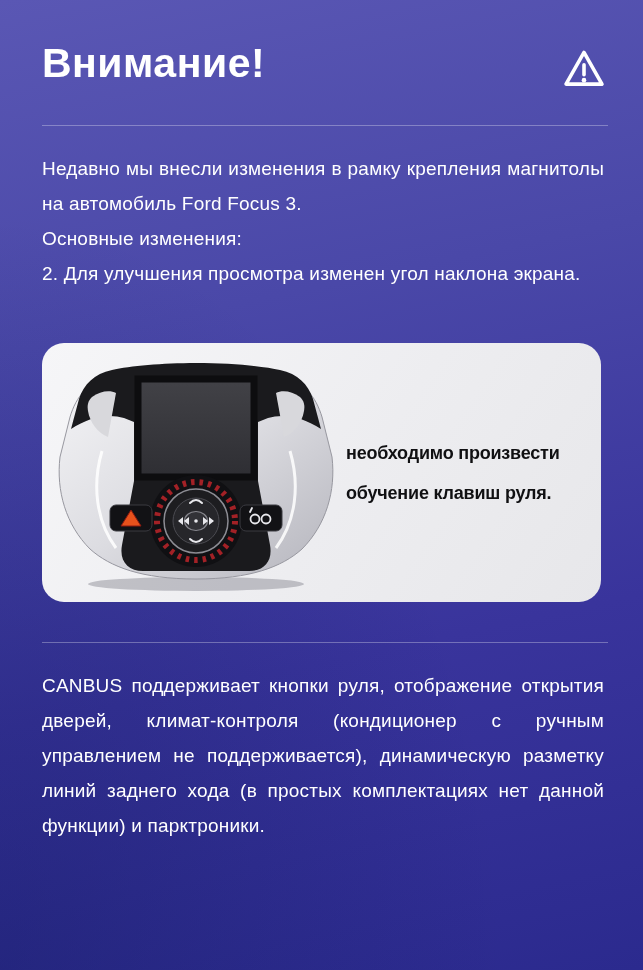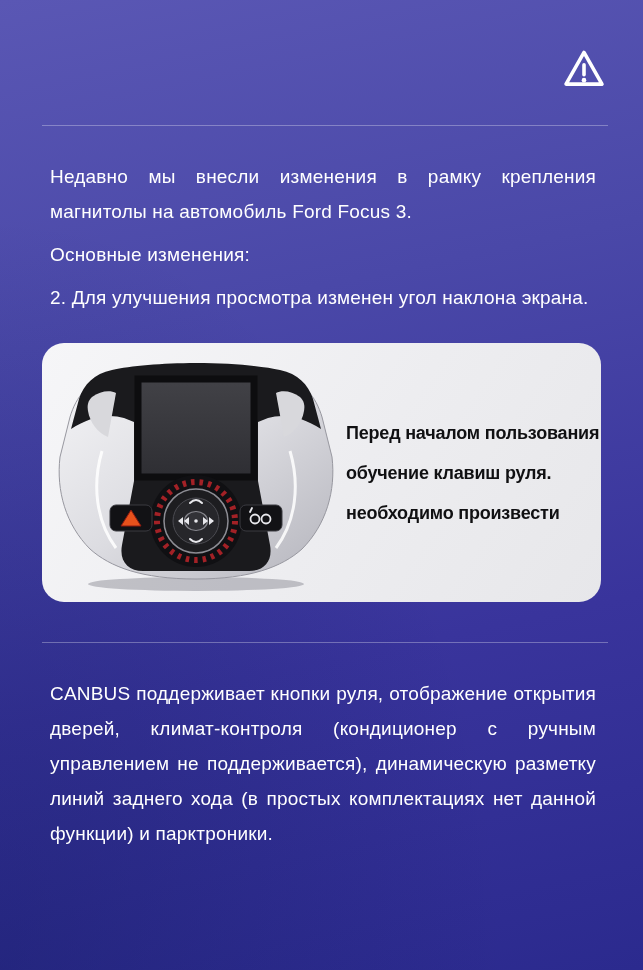--- a/index.html
+++ b/index.html
@@ -50,21 +50,21 @@
     position: absolute;
     left: 42px;
     width: 562px;
     font-size: 19px;
     line-height: 35px;
     letter-spacing: 0.2px;
     color: #ffffff;
   }
   .intro-block { top: 151px; }
   .canbus-block { top: 668px; }
-  .text-block p { margin: 8px; }
+  .text-block p { margin: 0; }
   .text-block p.justify { text-align: justify; }
 
   .info-card {
     position: absolute;
     left: 42px;
     top: 343px;
     width: 559px;
     height: 259px;
     border-radius: 22px;
     background: linear-gradient(125deg, #f6f6f8 0%, #ededf0 55%, #e7e7ea 100%);
@@ -84,20 +84,21 @@
     letter-spacing: -0.2px;
     color: #101012;
     white-space: nowrap;
   }
 </style>
 </head>
 <body>
 
 <div class="page">
 
+  <h1 class="page-title">Внимание!</h1>
 
   <svg class="warning-icon" viewBox="0 0 64 64" aria-hidden="true">
     <path d="M32 9 L57 53 H7 Z" fill="none" stroke="#ffffff" stroke-width="5" stroke-linejoin="round"></path>
     <line x1="32" y1="26" x2="32" y2="40" stroke="#ffffff" stroke-width="5" stroke-linecap="round"></line>
     <circle cx="32" cy="47.5" r="3.2" fill="#ffffff"></circle>
   </svg>
 
   <div class="divider divider-top"></div>
 
   <div class="text-block intro-block">
@@ -155,23 +156,22 @@
 
       <g>
         <rect x="194" y="152" width="42" height="26" rx="6" fill="#121215" stroke="#3a3a40"></rect>
         <circle cx="209" cy="166" r="4.5" stroke="#e8e8ec" fill="none" stroke-width="1.8"></circle>
         <circle cx="220" cy="166" r="4.5" stroke="#e8e8ec" fill="none" stroke-width="1.8"></circle>
         <path d="M204 159 l2 -4" stroke="#e8e8ec" stroke-width="1.8" stroke-linecap="round"></path>
       </g>
     </svg>
 
     <div class="card-text">
-      <div>Перед началом пользования</div>
+      <div>необходимо произвести</div>
       <div>обучение клавиш руля.</div>
-      <div>необходимо произвести</div>
     </div>
   </div>
 
   <div class="divider divider-bottom"></div>
 
   <div class="text-block canbus-block">
     <p class="justify">CANBUS поддерживает кнопки руля, отображение открытия дверей, климат-контроля (кондиционер с ручным управлением не поддерживается), динамическую разметку линий заднего хода (в простых комплектациях нет данной функции) и парктроники.</p>
   </div>
 
 </div>

